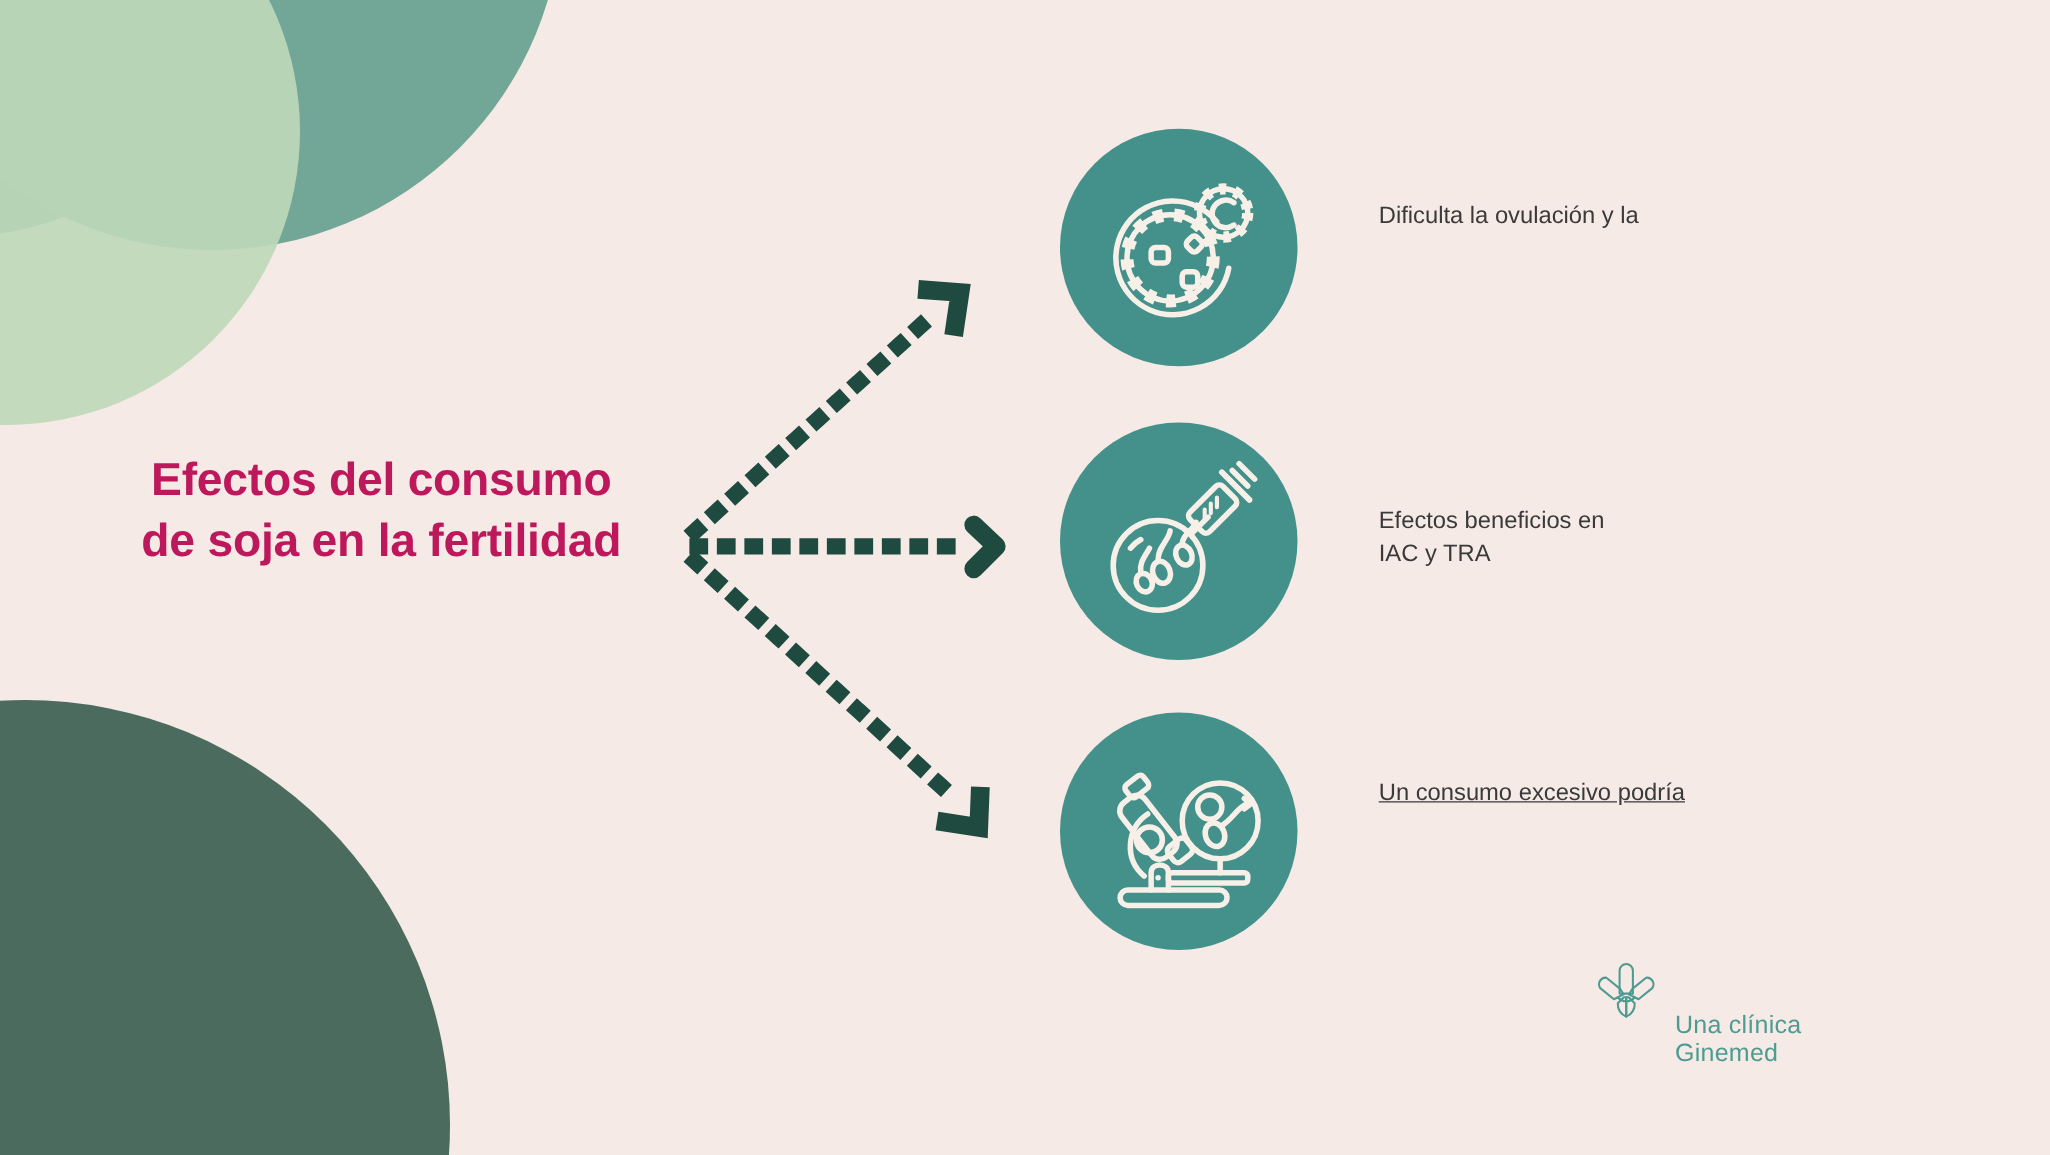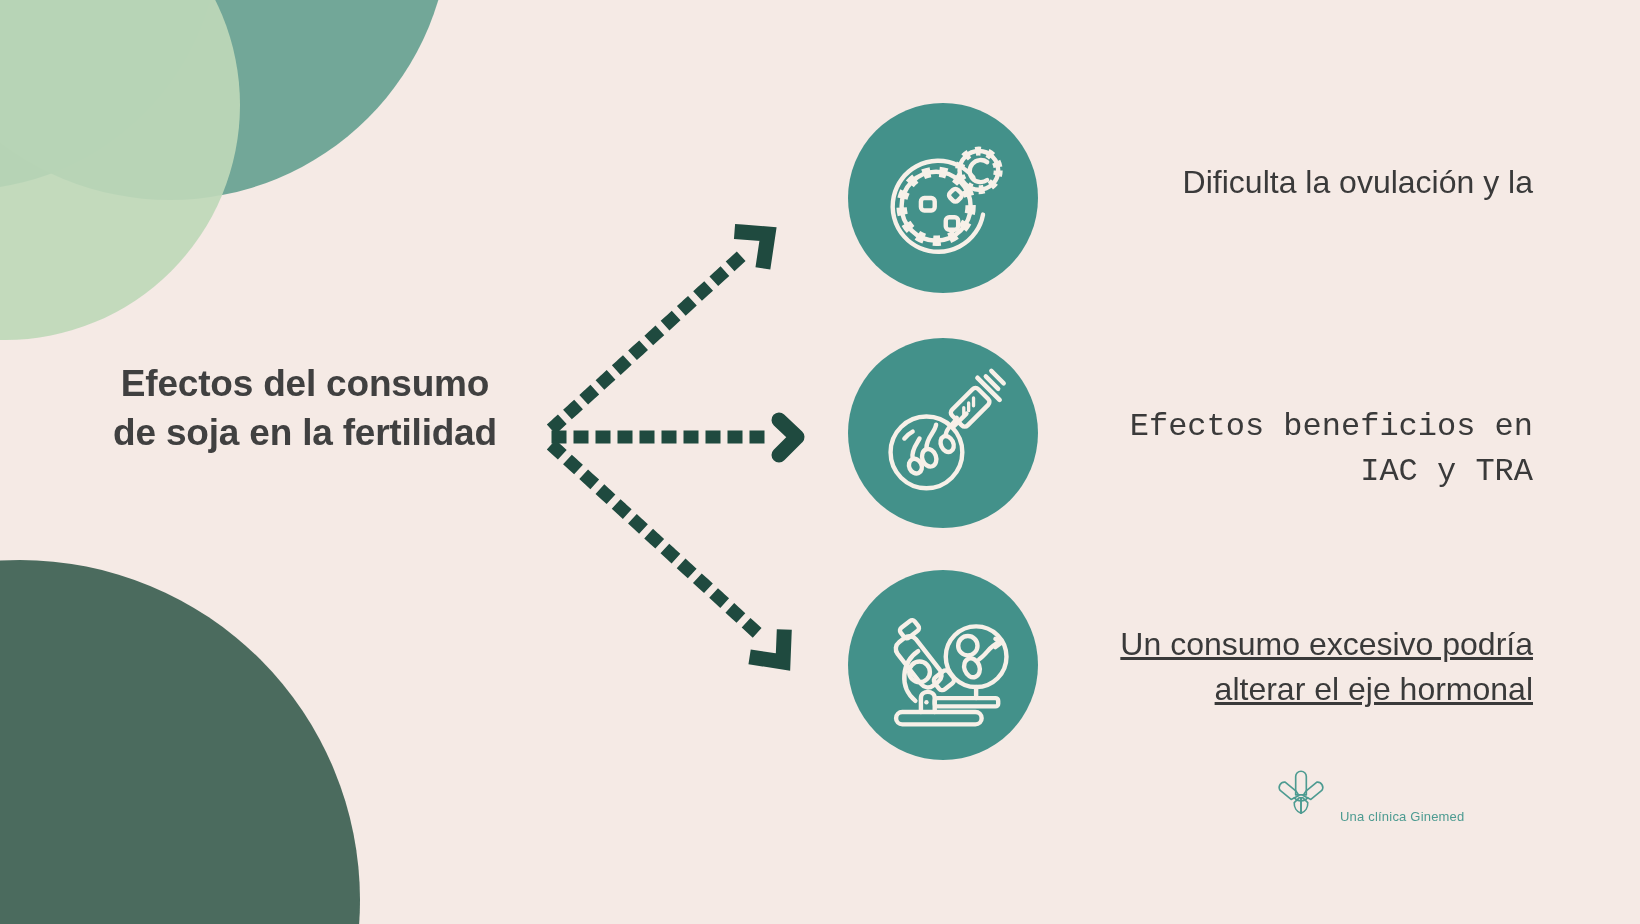--- a/index.html
+++ b/index.html
@@ -55,21 +55,21 @@
   
   #title {
     position: absolute;
     left: 60px;
     top: 360px;
     width: 490px;
     text-align: center;
     font-size: 37px;
     font-weight: bold;
     line-height: 1.32;
-    color: #404040;
+    color: #be185d;
     letter-spacing: -0.2px;
   }
 
   
   #arrows {
     position: absolute;
     left: 0;
     top: 0;
     width: 1640px;
     height: 924px;
@@ -93,27 +93,26 @@
     top: 26px;
     width: 138px;
     height: 138px;
   }
 
   
   .label {
     position: absolute;
     left: 1103px;
     width: 430px;
-    font-size: 32px;
+    font-size: 19px;
     line-height: 1.42;
     color: #3a3a3a;
-    text-align: right;
   }
   #label-1 { top: 160px; }
-  #label-2 { top: 404px; font-family: Liberation Mono, monospace; }
+  #label-2 { top: 404px; }
   #label-3 { top: 622px; text-decoration: underline; }
 
   
   #logo {
     position: absolute;
     left: 1272px;
     top: 757px;
     width: 232px;
     height: 72px;
   }
@@ -131,21 +130,21 @@
     font-size: 44px;
     line-height: 1;
     color: #103a2e;
     letter-spacing: 0.3px;
     font-weight: normal;
   }
   #logo-tagline {
     position: absolute;
     left: 68px;
     top: 52px;
-    font-size: 13px;
+    font-size: 20px;
     color: #4d9b91;
     letter-spacing: 0.2px;
   }
 </style>
 </head>
 <body>
 
 <div id="canvas">
 
   <div class="blob" id="blob-teal-2"></div>
@@ -268,21 +267,20 @@
 
   <div class="label" id="label-1">
     <div>Dificulta la ovulación y la</div>
   </div>
   <div class="label" id="label-2">
     <div>Efectos beneficios en</div>
     <div>IAC y TRA</div>
   </div>
   <div class="label" id="label-3">
     <div>Un consumo excesivo podría</div>
-    <div>alterar el eje hormonal</div>
   </div>
 
   <div id="logo">
     <svg id="logo-mark" viewBox="0 0 60 60">
       <g fill="none" stroke="#4d9b91" stroke-width="1.7" stroke-linecap="round" stroke-linejoin="round">
 
         <path d="M 30 33 L 24.5 33 L 24.5 14 A 5.5 5.5 0 0 1 35.5 14 L 35.5 33 Z"></path>
 
         <path d="M 28 34 L 24.2 30.2 L 11.2 23.5 A 5.5 5.5 0 0 0 8 33 L 21 39.7 Z" transform="rotate(12 30 33)"></path>
 

